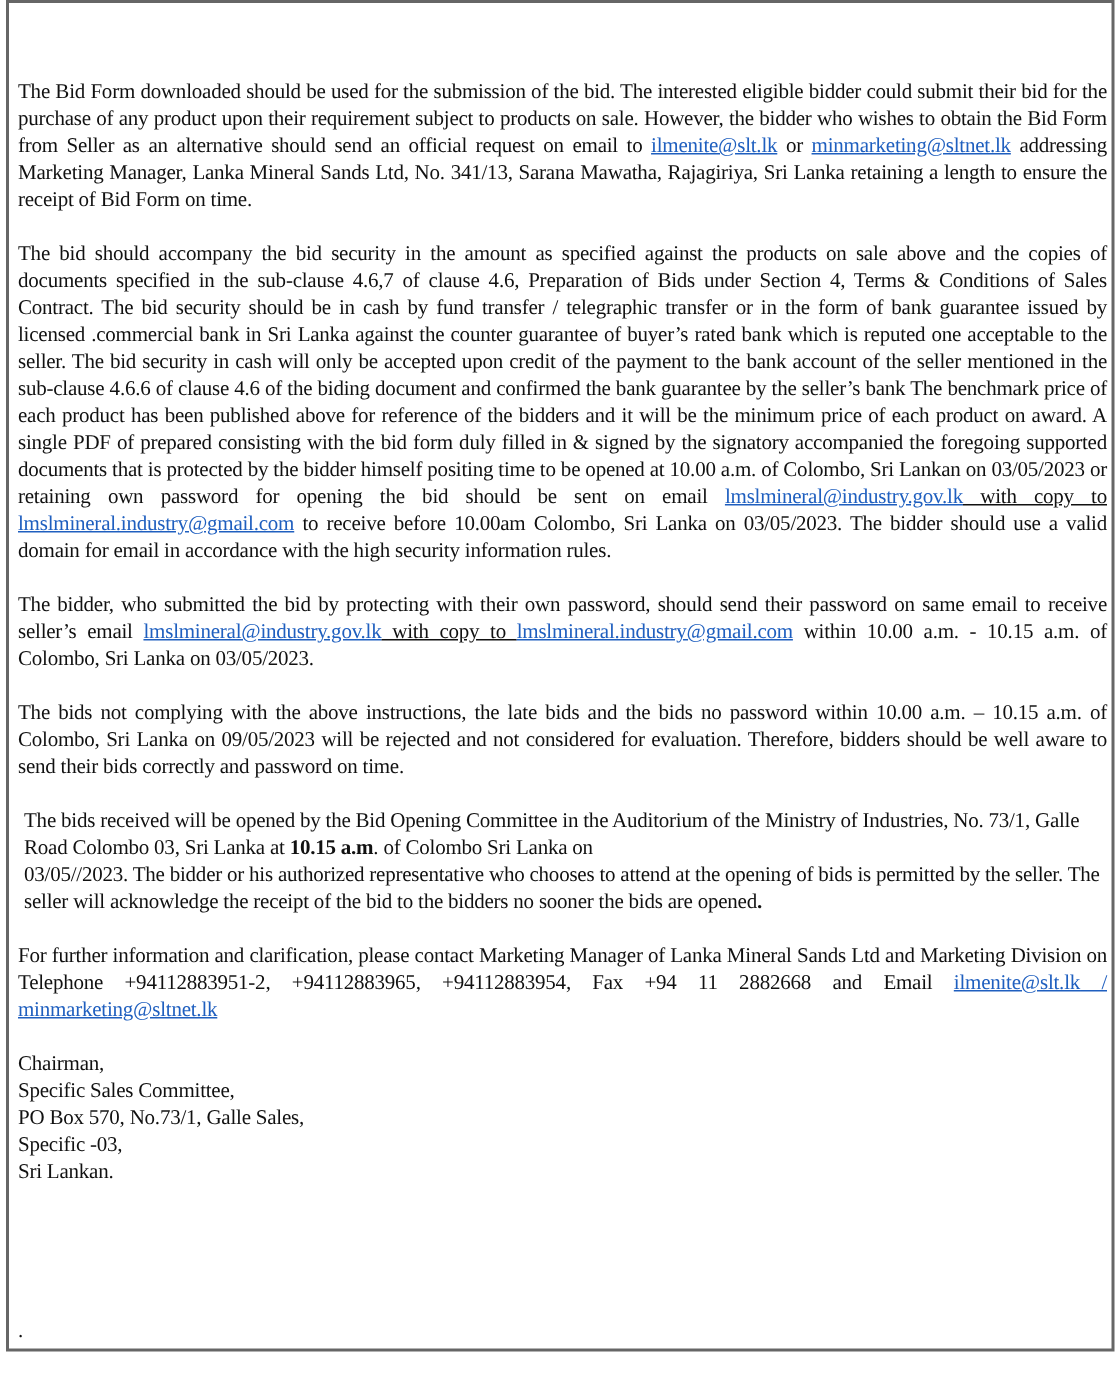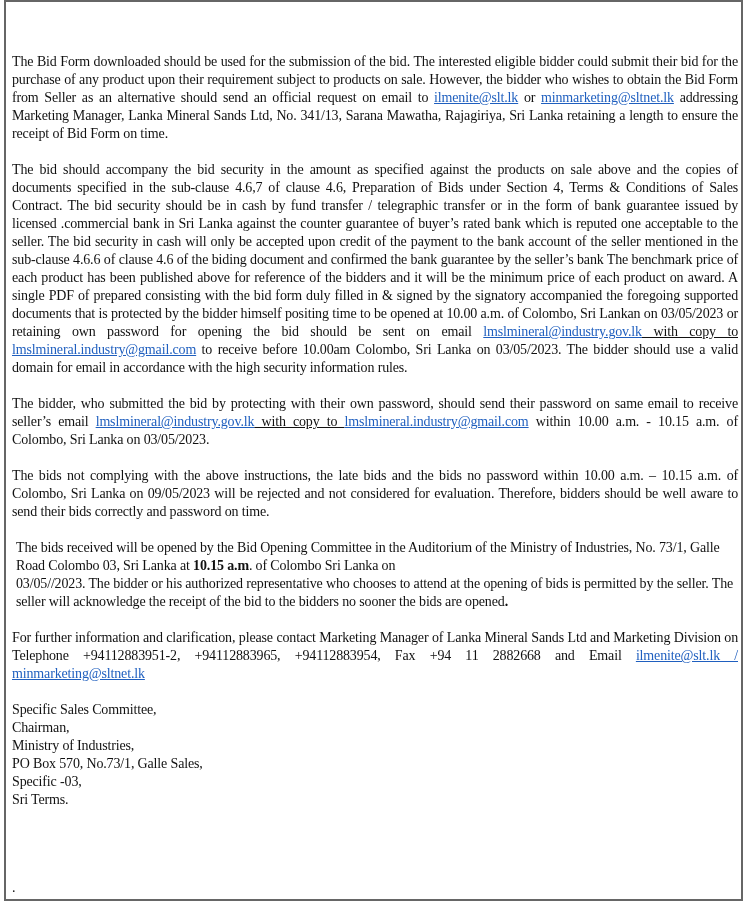--- a/index.html
+++ b/index.html
@@ -36,22 +36,21 @@
 
   <p><span>The bidder, who submitted the bid by protecting with their own password, should send their password on same email to receive seller’s email </span><a>lmslmineral@industry.gov.lk</a><span class="ul"> with copy to </span><a>lmslmineral.industry@gmail.com</a><span> within 10.00 a.m. - 10.15 a.m. of Colombo, Sri Lanka on 03/05/2023.</span></p>
 
   <p><span>The bids not complying with the above instructions, the late bids and the bids no password within 10.00 a.m. – 10.15 a.m. of Colombo, Sri Lanka on 09/05/2023 will be rejected and not considered for evaluation. Therefore, bidders should be well aware to send their bids correctly and password on time.</span></p>
 
   <p class="indent" style="text-align:left;"><span>The bids received will be opened by the Bid Opening Committee in the Auditorium of the Ministry of Industries, No. 73/1, Galle Road Colombo 03, Sri Lanka at </span><b>10.15 a.m</b><span>. of Colombo Sri Lanka on</span><br><span>03/05//2023.  The bidder or his authorized representative who chooses to attend at the opening of bids is permitted by the seller. The seller will acknowledge the receipt of the bid to the bidders no sooner the bids are opened</span><b>.</b></p>
 
   <p><span>For further information and clarification, please contact Marketing Manager of Lanka Mineral Sands Ltd and Marketing Division on Telephone +94112883951-2, +94112883965, +94112883954, Fax +94 11 2882668 and Email </span><a>ilmenite@slt.lk</a><a> / </a><a>minmarketing@sltnet.lk</a></p>
 
   <div class="sig">
+    <div>Chairman,</div>
     <div>Specific Sales Committee,</div>
-    <div>Chairman,</div>
-    <div>Ministry of Industries,</div>
     <div>PO Box 570, No.73/1, Galle Sales,</div>
     <div>Specific -03,</div>
-    <div>Sri Terms.</div>
+    <div>Sri Lankan.</div>
   </div>
 </div>
 
 <div class="dot">.</div>
 
 </body></html>

